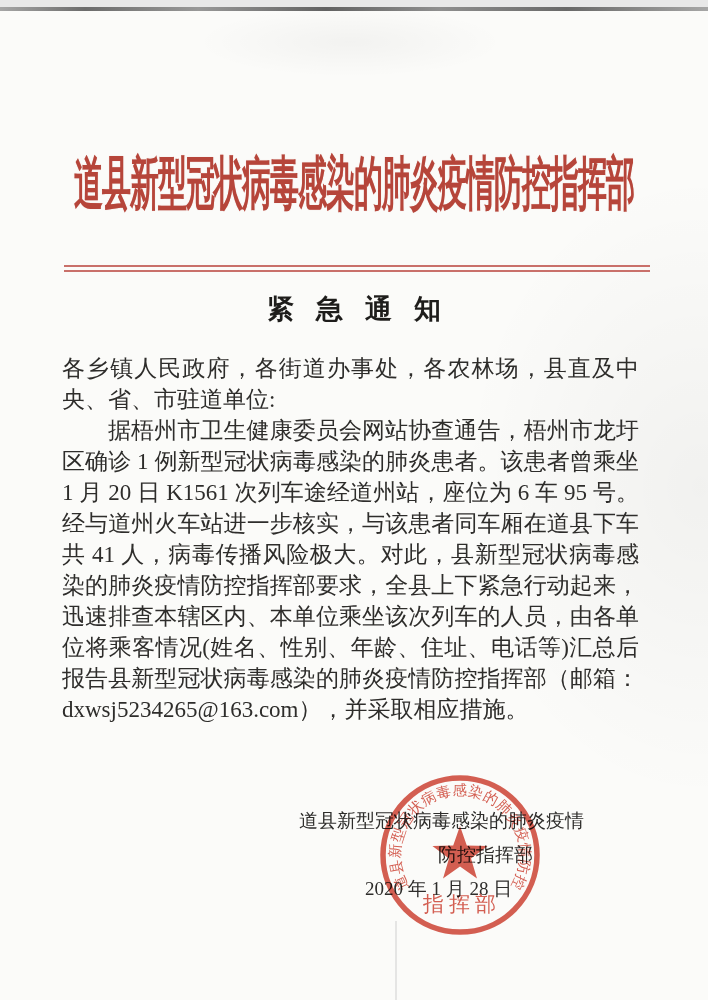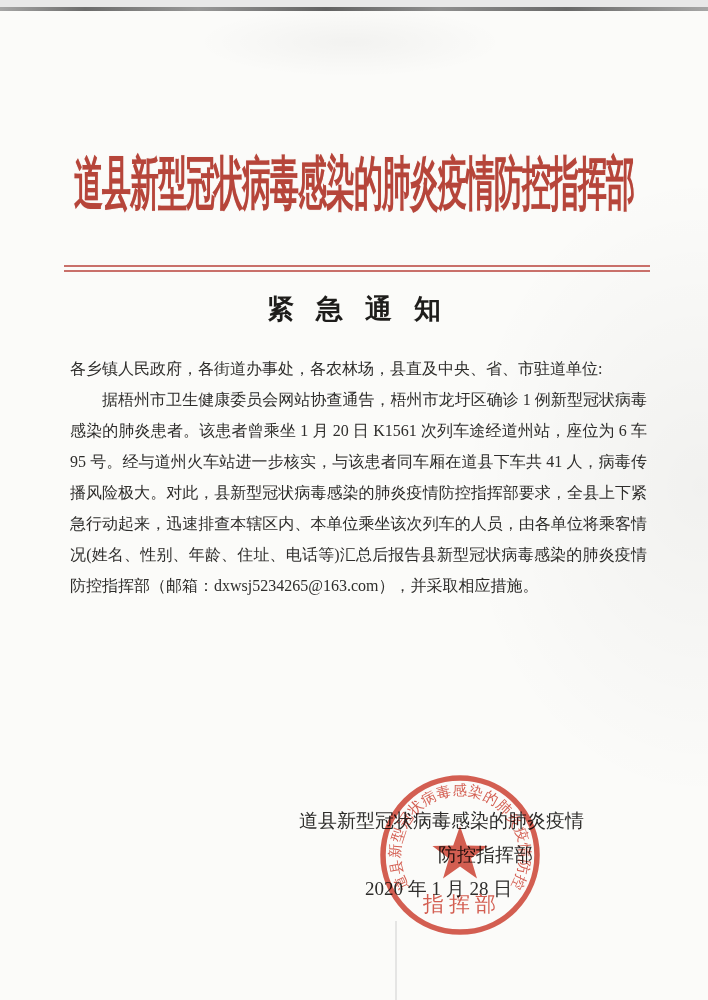--- a/index.html
+++ b/index.html
@@ -39,22 +39,22 @@
     border-bottom:2px solid var(--rule-red,#c9706a);
   }
   .notice-title{
     position:absolute;top:284px;left:0;width:100%;
     text-align:center;
     font-size:27px;font-weight:700;
     letter-spacing:22px;text-indent:22px;
     color:#1e1d1b;
   }
   .body-text{
-    position:absolute;left:70px;top:346px;width:577px;
-    font-size:16px;line-height:31px;
+    position:absolute;left:62px;top:346px;width:577px;
+    font-size:23px;line-height:31px;
     text-align:justify;
     color:var(--body-ink,#2e2d2b);
   }
   .body-text p{margin:0;text-indent:2em;}
   .body-text p.addressee{text-indent:0;}
   .signature{
     position:absolute;left:299px;top:797px;
     font-size:19px;line-height:34px;
     color:var(--body-ink,#2e2d2b);
     white-space:nowrap;

